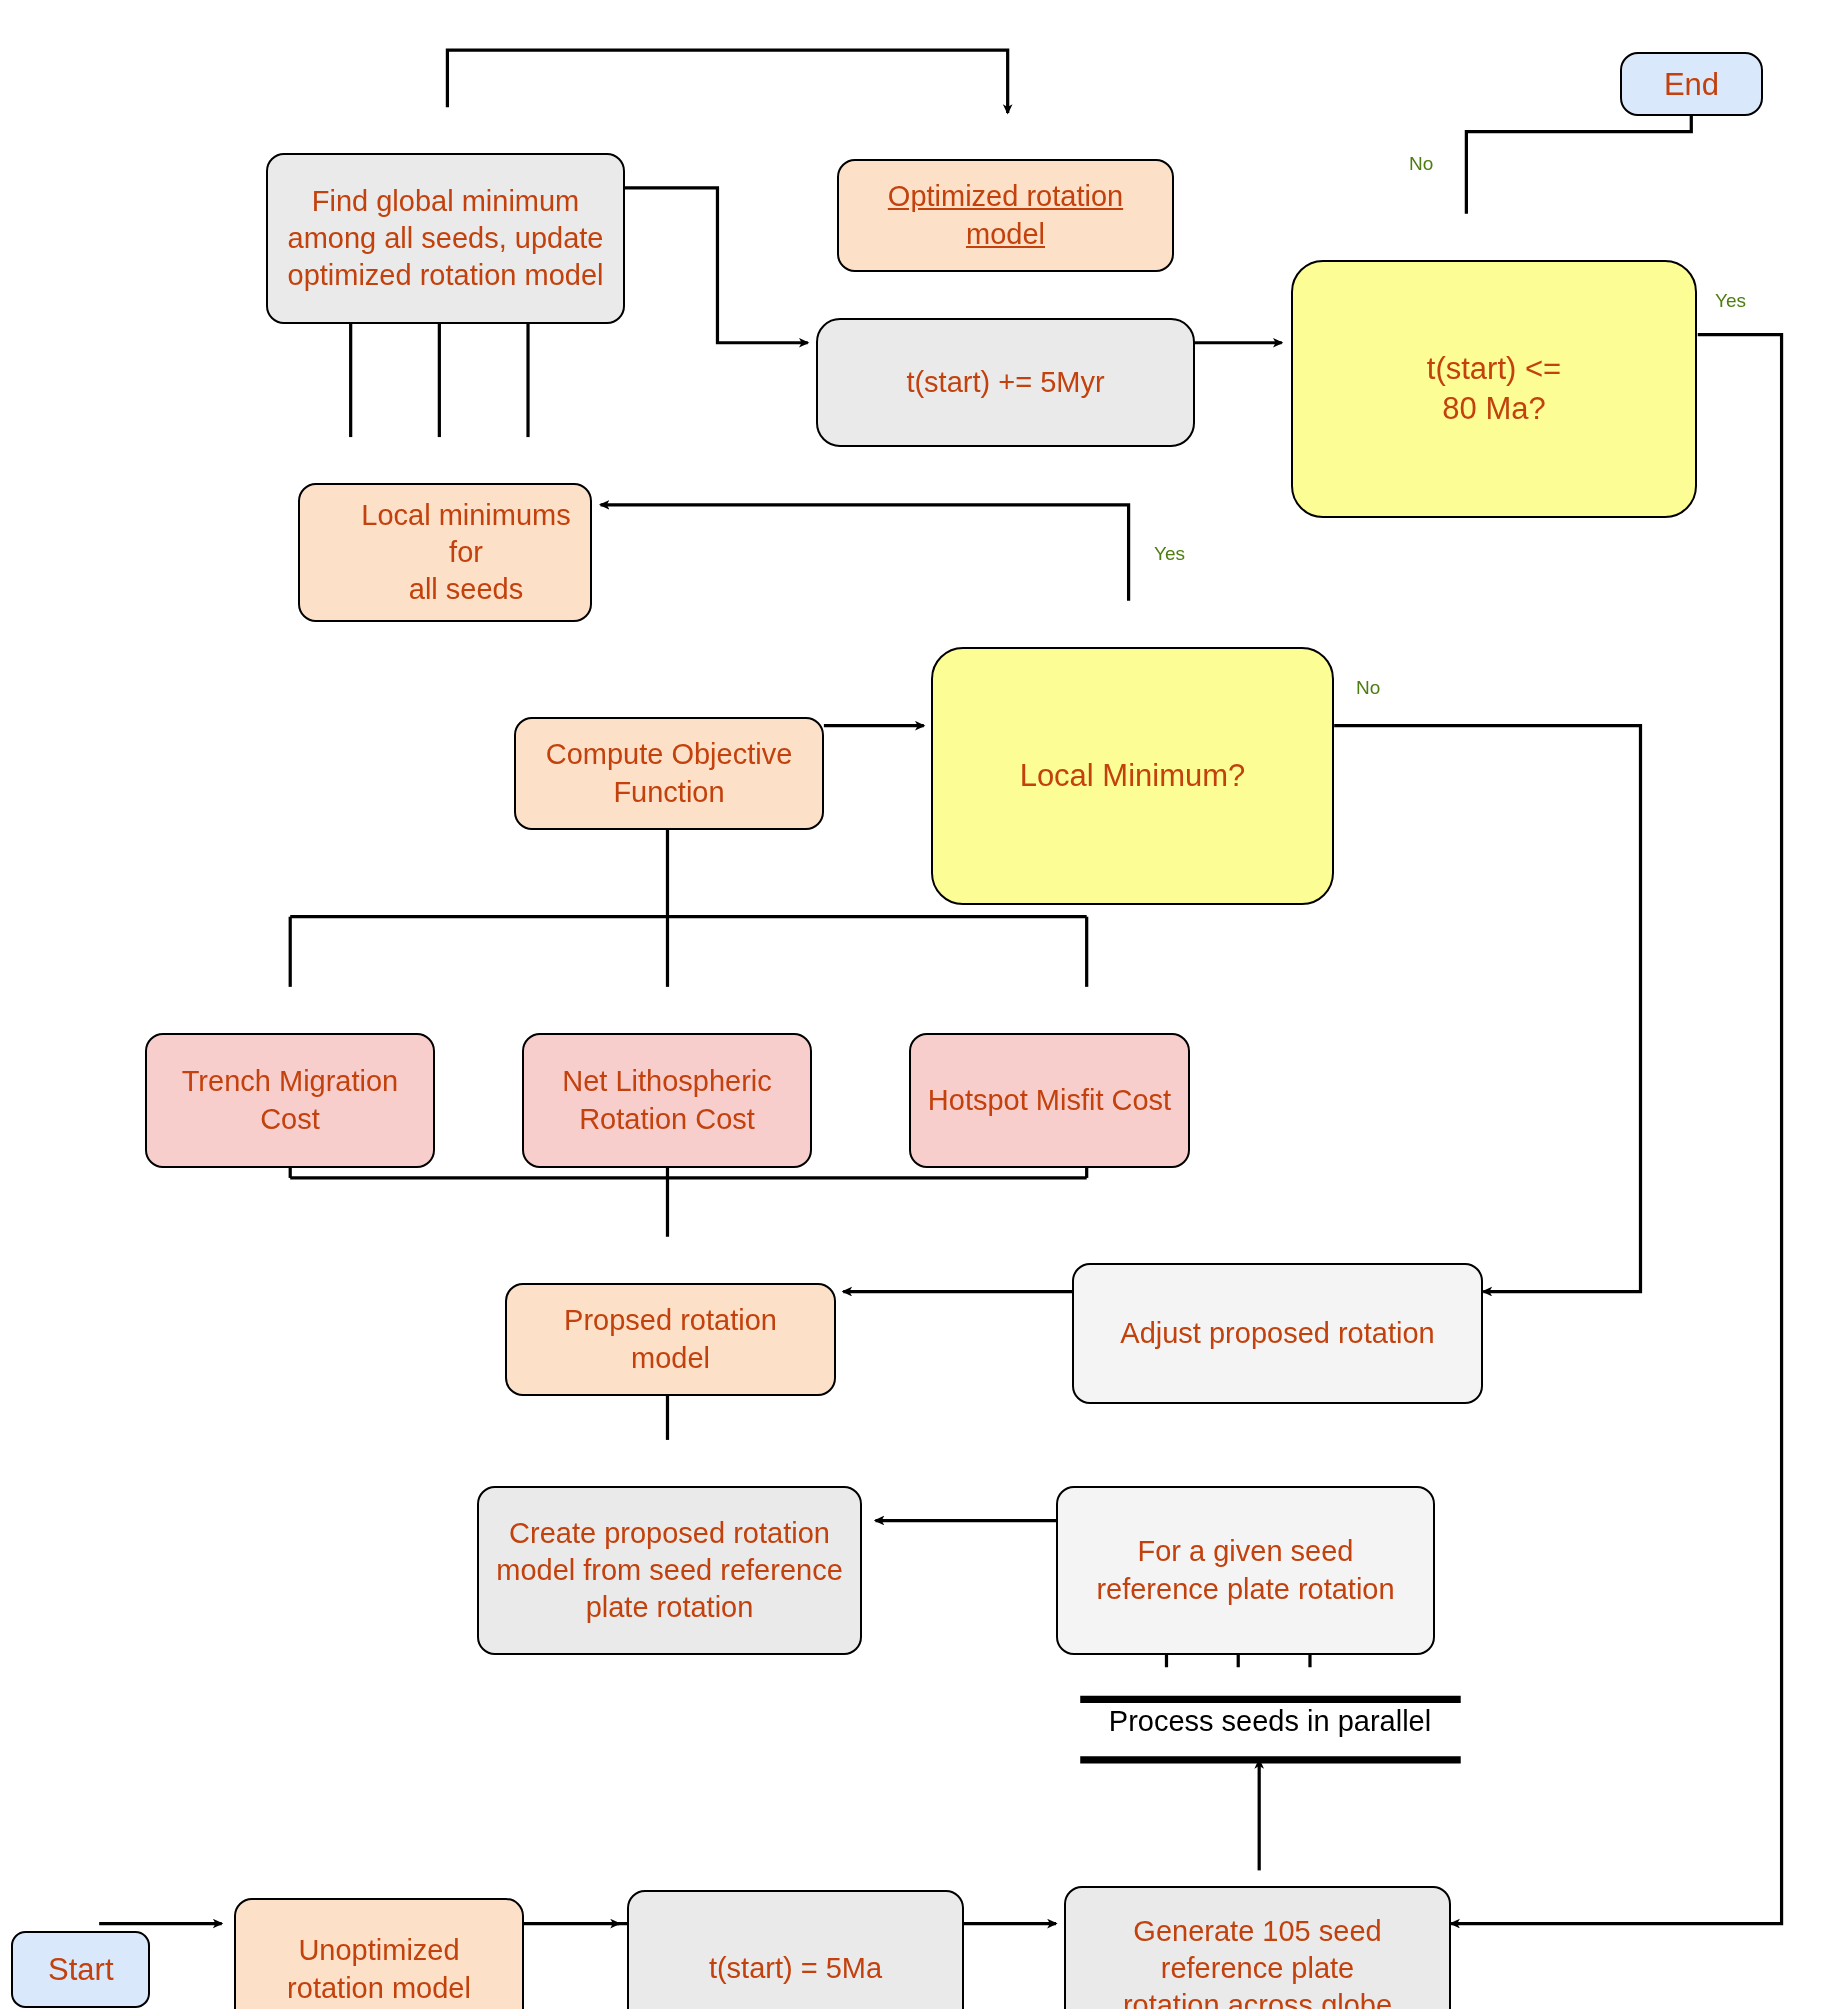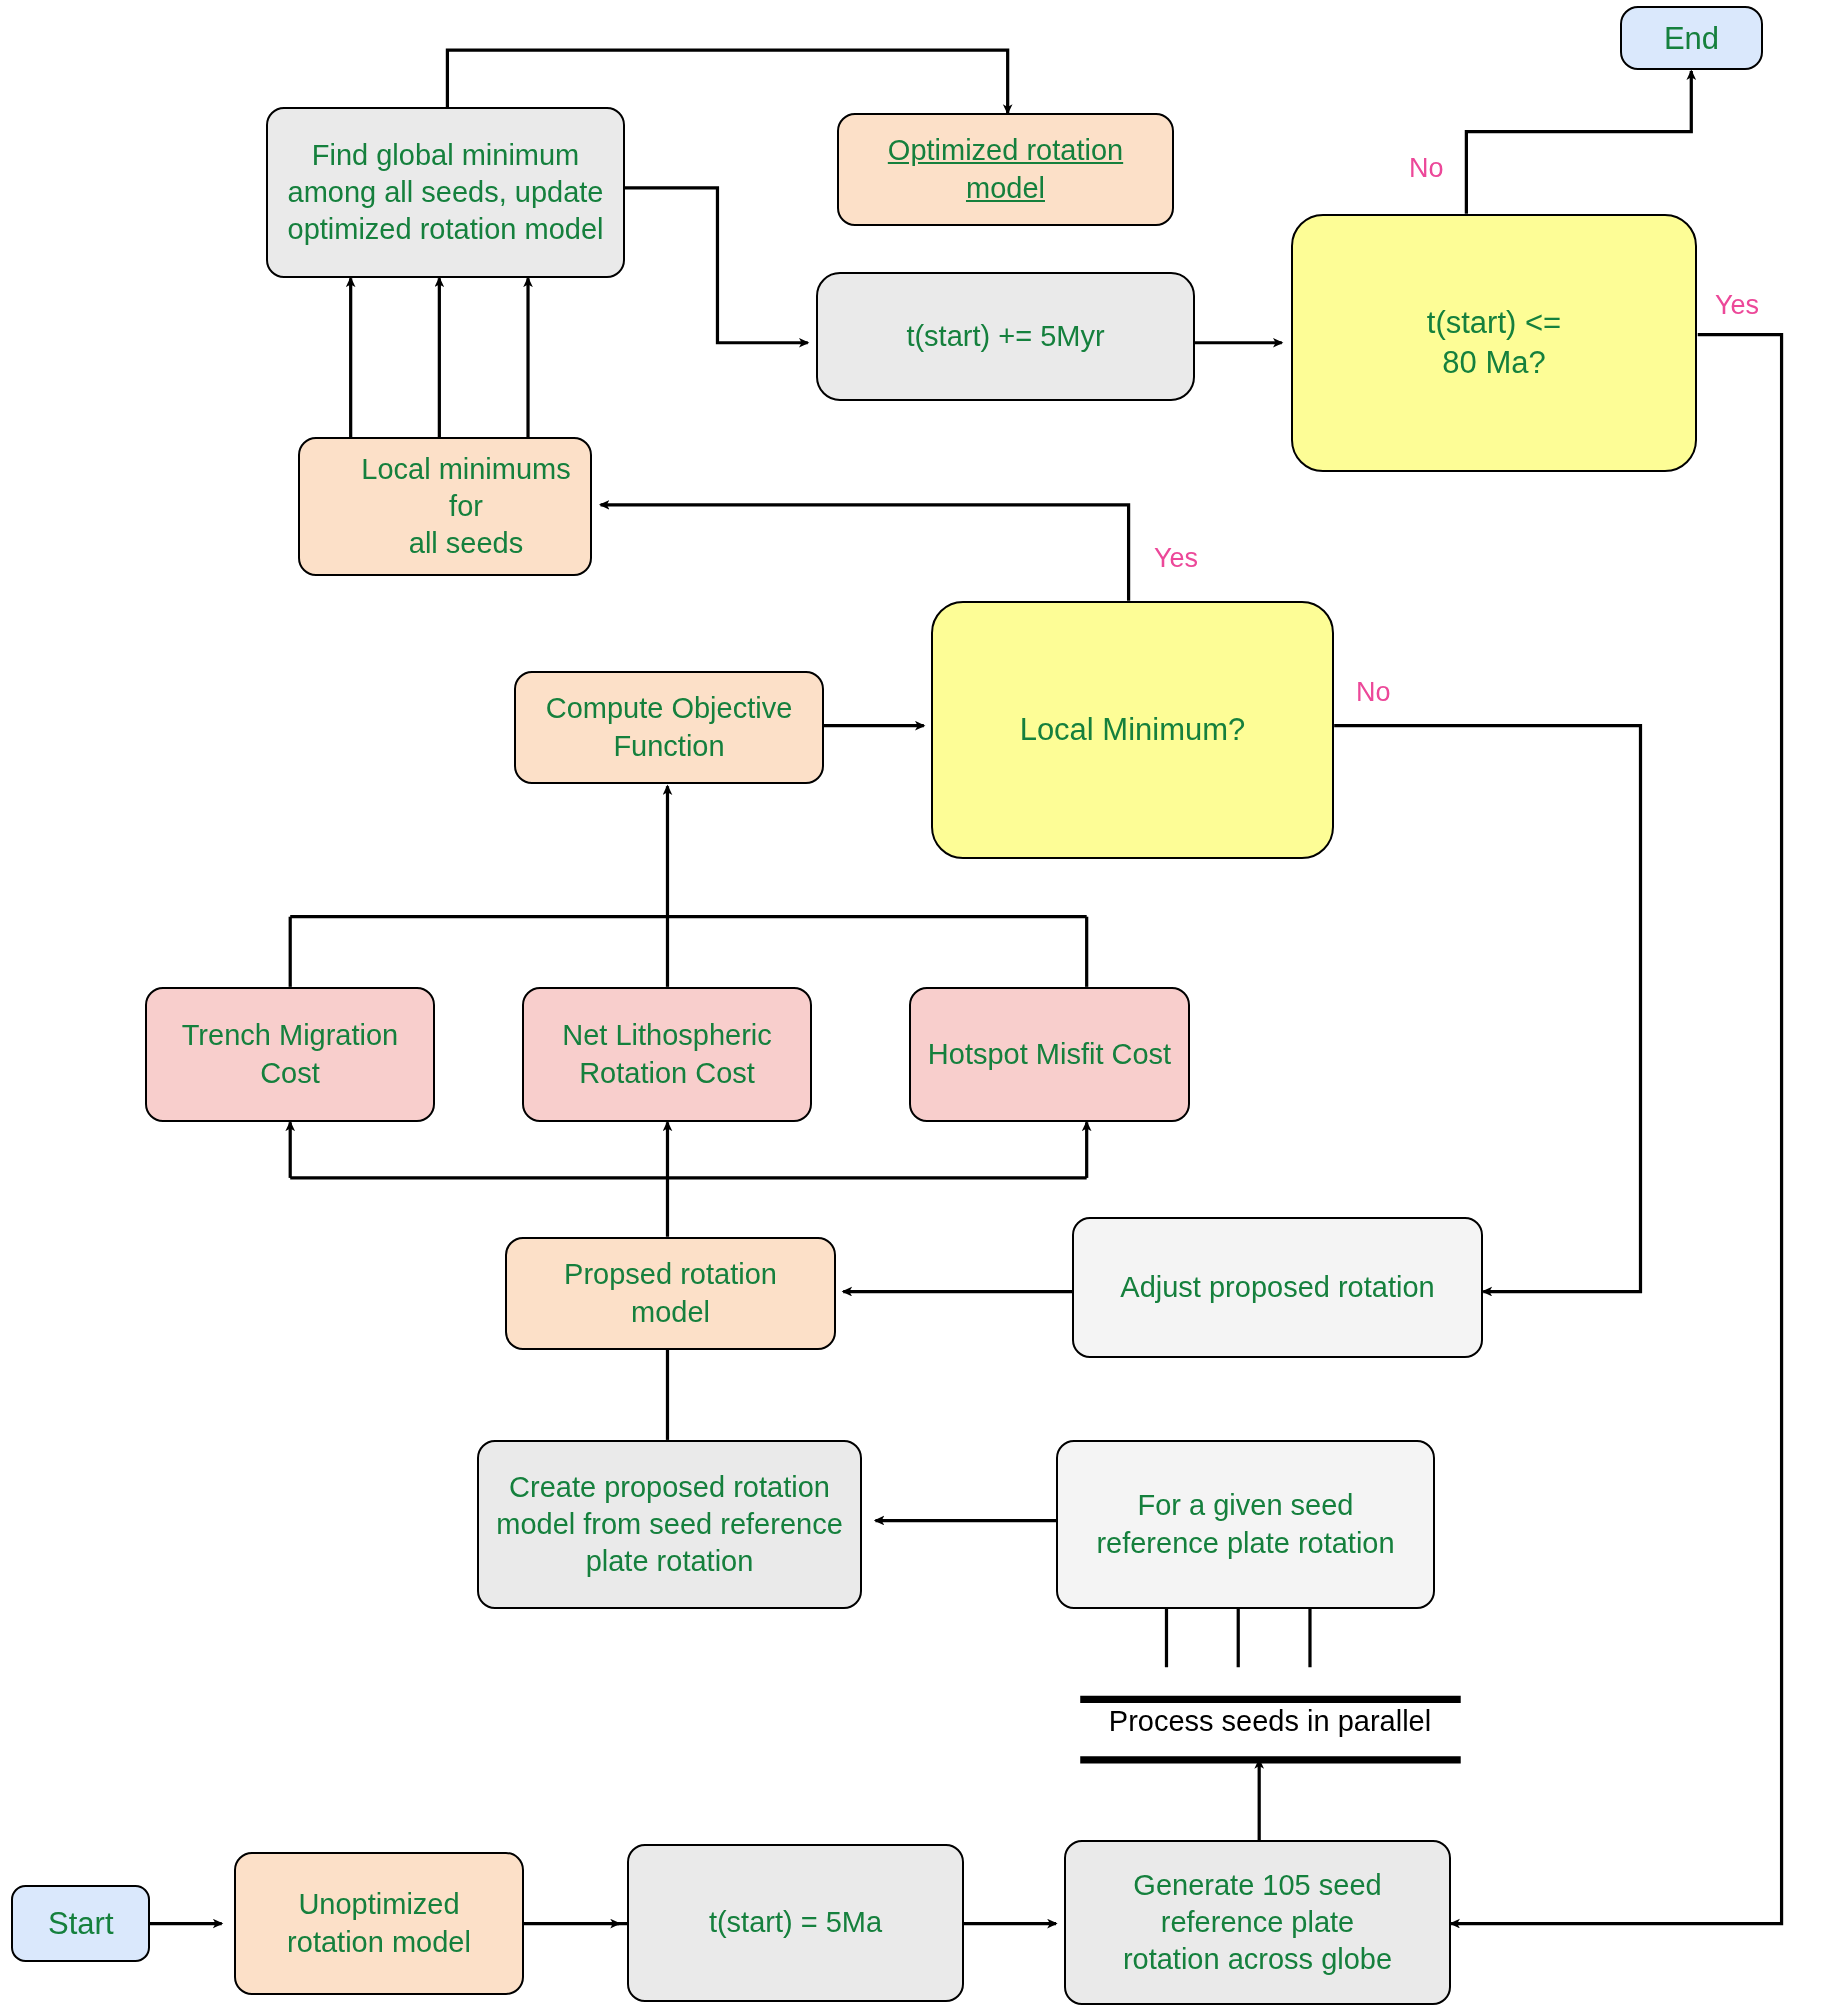--- a/index.html
+++ b/index.html
@@ -1,30 +1,30 @@
 <!DOCTYPE html>
 <html style="font-size:13px"><head>
 <meta charset="utf-8">
 <style>
   html,body{margin:0;padding:0;background:#ffffff;}
   body{font-family:"Liberation Sans", sans-serif;}
   #stage{position:relative;width:1838px;height:2010px;background:#ffffff;overflow:hidden;}
   svg.layer{position:absolute;left:0;top:0;width:1838px;height:2010px;}
   .node{position:absolute;box-sizing:border-box;display:flex;align-items:center;justify-content:center;
         text-align:center;border:2.4px solid #000000;border-radius:18px;
-        font-family:"Liberation Sans", sans-serif;color:#15803d;line-height:1.28;}
+        font-family:"Liberation Sans", sans-serif;color:#c2410c;line-height:1.28;margin-top:46px;}
   .node span{display:block;padding:0 8px;}
   .n-grey{background:#EAEAEA;}
   .n-grey2{background:#F4F4F4;}
   .n-orange{background:#FCE0C8;}
   .n-yellow{background:#FDFD96;}
   .n-pink{background:#F8CECC;}
   .n-blue{background:#DAE8FC;}
-  .edge-label{position:absolute;font-family:"Liberation Sans", sans-serif;color:#ec4899;
-              font-size:27px;white-space:nowrap;}
+  .edge-label{position:absolute;font-family:"Liberation Sans", sans-serif;color:#4d7c0f;
+              font-size:19px;white-space:nowrap;}
   .par-label{position:absolute;font-family:"Liberation Sans", sans-serif;color:#000000;
              font-size:29px;white-space:nowrap;text-align:center;}
 </style>
 </head>
 <body>
 
 <div id="stage">
 
   <svg class="layer" viewBox="0 0 2280 2493">
     <defs>

